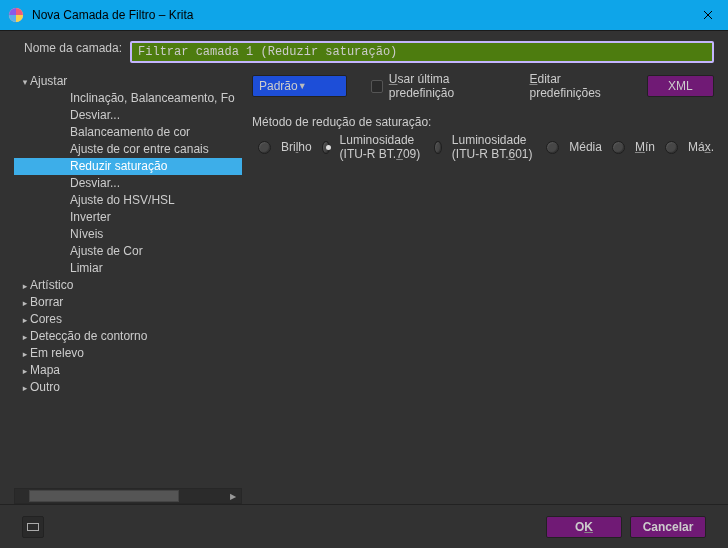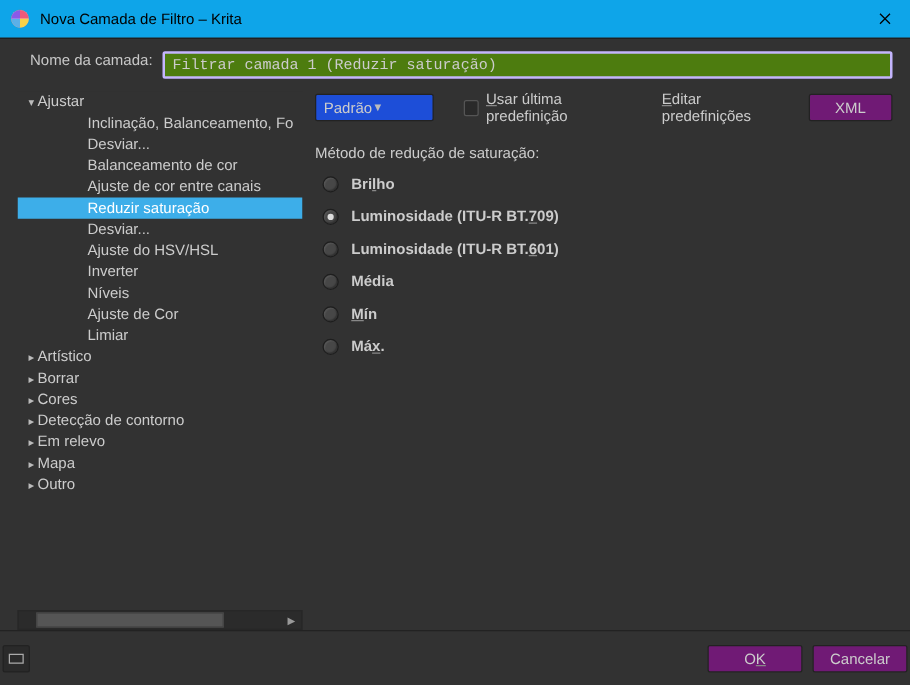--- a/index.html
+++ b/index.html
@@ -43,28 +43,28 @@
   .combo .arrow{ font-size:9px; color:#bbb;}
   .checkbox { display:flex; align-items:center; gap:6px; margin-left:14px;}
   .checkbox .box{ width:13px; height:13px; border:1px solid #555; background:#2a2a2a; border-radius:2px;}
   .link{ color:#ccc;}
   .link .u{ text-decoration: underline; text-decoration-color:#888;}
   .btn { height:22px; background:#701a75; border:1px solid #222; border-radius:2px; padding:0 18px; display:flex; align-items:center; justify-content:center; color:#ccc;}
   .btn.small{ padding:0 12px;}
 
   .section-label{ margin-top:16px; margin-bottom:10px; color:#ccc;}
   
-  .radios { display:flex; flex-direction:column; gap:10px; margin-left:6px;font-weight:bold;}
+  .radios { display:flex; flex-direction:row; gap:10px; margin-left:6px;}
   .radio { display:flex; align-items:center; gap:10px; height:16px;}
   .radio .dot{ width:13px; height:13px; border-radius:50%; border:1px solid #1e1e1e; background:#474747; position:relative; box-shadow: inset -1px -1px 1px rgba(0,0,0,0.3), inset 1px 1px 1px rgba(255,255,255,0.08);}
   .radio.checked .dot::after{ content:""; position:absolute; width:5px; height:5px; border-radius:50%; background:#ddd; top:3px; left:3px;}
   .radio .lbl .u{ text-decoration: underline; text-decoration-color:#888;}
 
   
-  .bottom { height:44px; border-top:1px solid #222; display:flex; align-items:center; padding: 0 2px; justify-content:space-between;}
+  .bottom { height:44px; border-top:1px solid #222; display:flex; align-items:center; padding: 0 22px; justify-content:space-between;font-weight:bold;}
   .bottom-left { display:flex; align-items:center;}
   .thumb-toggle{ width:22px; height:22px; border:1px solid #222; background:#2a2a2a; border-radius:2px; display:flex; align-items:center; justify-content:center;}
   .thumb-toggle .inner{ width:12px; height:8px; border:1px solid #aaa;}
   .bottom-right{ display:flex; gap:8px;}
   .bottom-right .btn{ width:76px; padding:0;}
 </style>
 </head>
 <body>
 
 <div class="titlebar">

